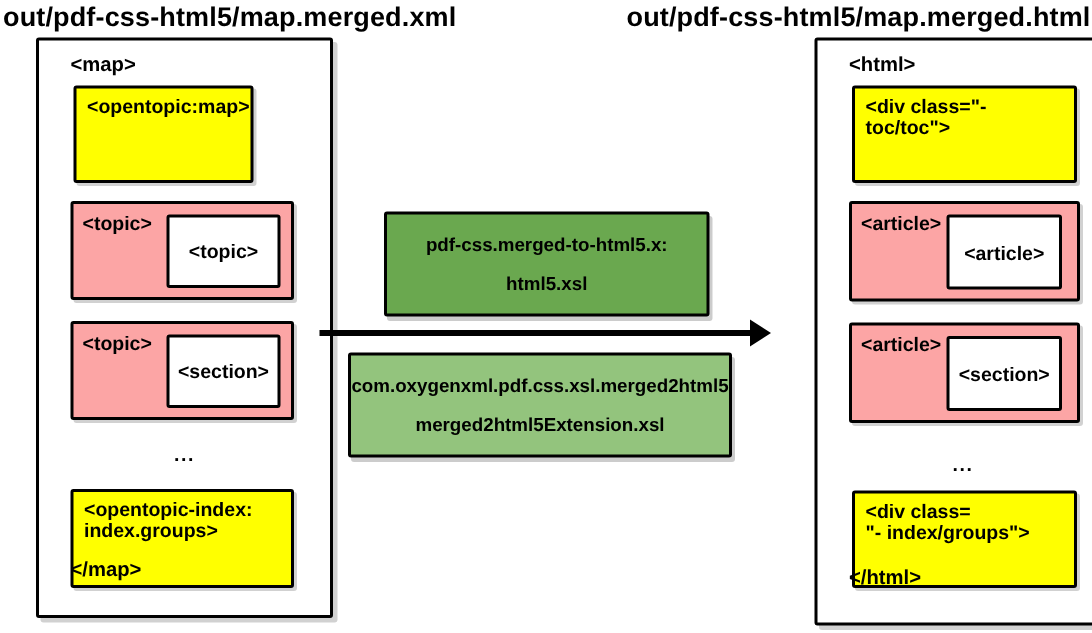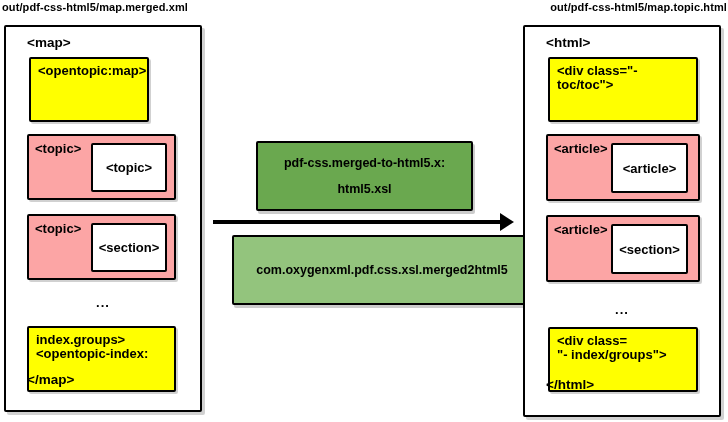--- a/index.html
+++ b/index.html
@@ -8,34 +8,35 @@
     font-family: "Liberation Sans", "DejaVu Sans", sans-serif;
     color: #000;
     position: relative;
     overflow: hidden;
   }
   .canvas { position: absolute; inset: 0; }
 
   .file-title {
     position: absolute;
     top: 1px;
-    font-size: 11px;
+    font-size: 18px;
     font-weight: bold;
     letter-spacing: 0.1px;
     white-space: nowrap;
   }
   .file-title.left  { left: 2px; }
   .file-title.right { right: 1px; text-align: right; }
 
   .panel {
     position: absolute;
     border: 2.5px solid #000;
     border-radius: 2px;
     background: #fff;
     box-shadow: 3px 3px 0 rgba(0,0,0,0.18);
+    margin-left: 20px;
   }
   .panel.left-panel  { left: 4px;   top: 25px; width: 194px; height: 383px; }
   .panel.right-panel { left: 523px; top: 25px; width: 194px; height: 388px; }
 
   .tag-label {
     position: absolute;
     font-size: 13.5px;
     font-weight: bold;
     white-space: nowrap;
   }
@@ -109,21 +110,21 @@
     display: flex;
     flex-direction: column;
     align-items: center;
     justify-content: space-evenly;
     text-align: left;
     font-size: 12.5px;
     font-weight: bold;
     line-height: 14px;
   }
   .green-box.stylesheet { left: 256px; top: 141px; width: 217px; height: 70px; background: #6aa84f; }
-  .green-box.extension  { left: 232px; top: 235px; width: 300px; height: 70px; background: #93c47d; }
+  .green-box.extension  { left: 232px; top: 235px; width: 256px; height: 70px; background: #93c47d; }
 
   .arrow-line {
     position: absolute;
     left: 213px; top: 220px;
     width: 289px; height: 4px;
     background: #000;
   }
   .arrow-head {
     position: absolute;
     left: 500px; top: 213px;
@@ -134,21 +135,21 @@
   }
 
   .two-line span { display: block; white-space: nowrap; }
 </style>
 </head>
 <body>
 
 <div class="canvas">
 
   <div class="file-title left">out/pdf-css-html5/map.merged.xml</div>
-  <div class="file-title right">out/pdf-css-html5/map.topic.html</div>
+  <div class="file-title right">out/pdf-css-html5/map.merged.html</div>
 
   <div class="panel left-panel">
     <div class="tag-label tag-open">&lt;map&gt;</div>
 
     <div class="node yellow n-yellow1">
       <span>&lt;opentopic:map&gt;</span>
     </div>
 
     <div class="node white n-white1">
       <span class="corner-label">&lt;topic&gt;</span>
@@ -160,37 +161,38 @@
     <div class="node white n-white2">
       <span class="corner-label">&lt;topic&gt;</span>
       <div class="nested">
         <span>&lt;section&gt;</span>
       </div>
     </div>
 
     <div class="ellipsis">...</div>
 
     <div class="node yellow n-yellow2 two-line">
+      <span>&lt;opentopic-index:</span>
       <span>index.groups&gt;</span>
-      <span>&lt;opentopic-index:</span>
     </div>
 
     <div class="tag-label tag-close">&lt;/map&gt;</div>
   </div>
 
   <div class="green-box stylesheet two-line">
     <span>pdf-css.merged-to-html5.x:</span>
     <span>html5.xsl</span>
   </div>
 
   <div class="arrow-line"></div>
   <div class="arrow-head"></div>
 
   <div class="green-box extension two-line">
     <span>com.oxygenxml.pdf.css.xsl.merged2html5</span>
+    <span>merged2html5Extension.xsl</span>
   </div>
 
   <div class="panel right-panel">
     <div class="tag-label tag-open">&lt;html&gt;</div>
 
     <div class="node yellow n-yellow1">
       <span>&lt;div class="- toc/toc"&gt;</span>
     </div>
 
     <div class="node white n-white1">

